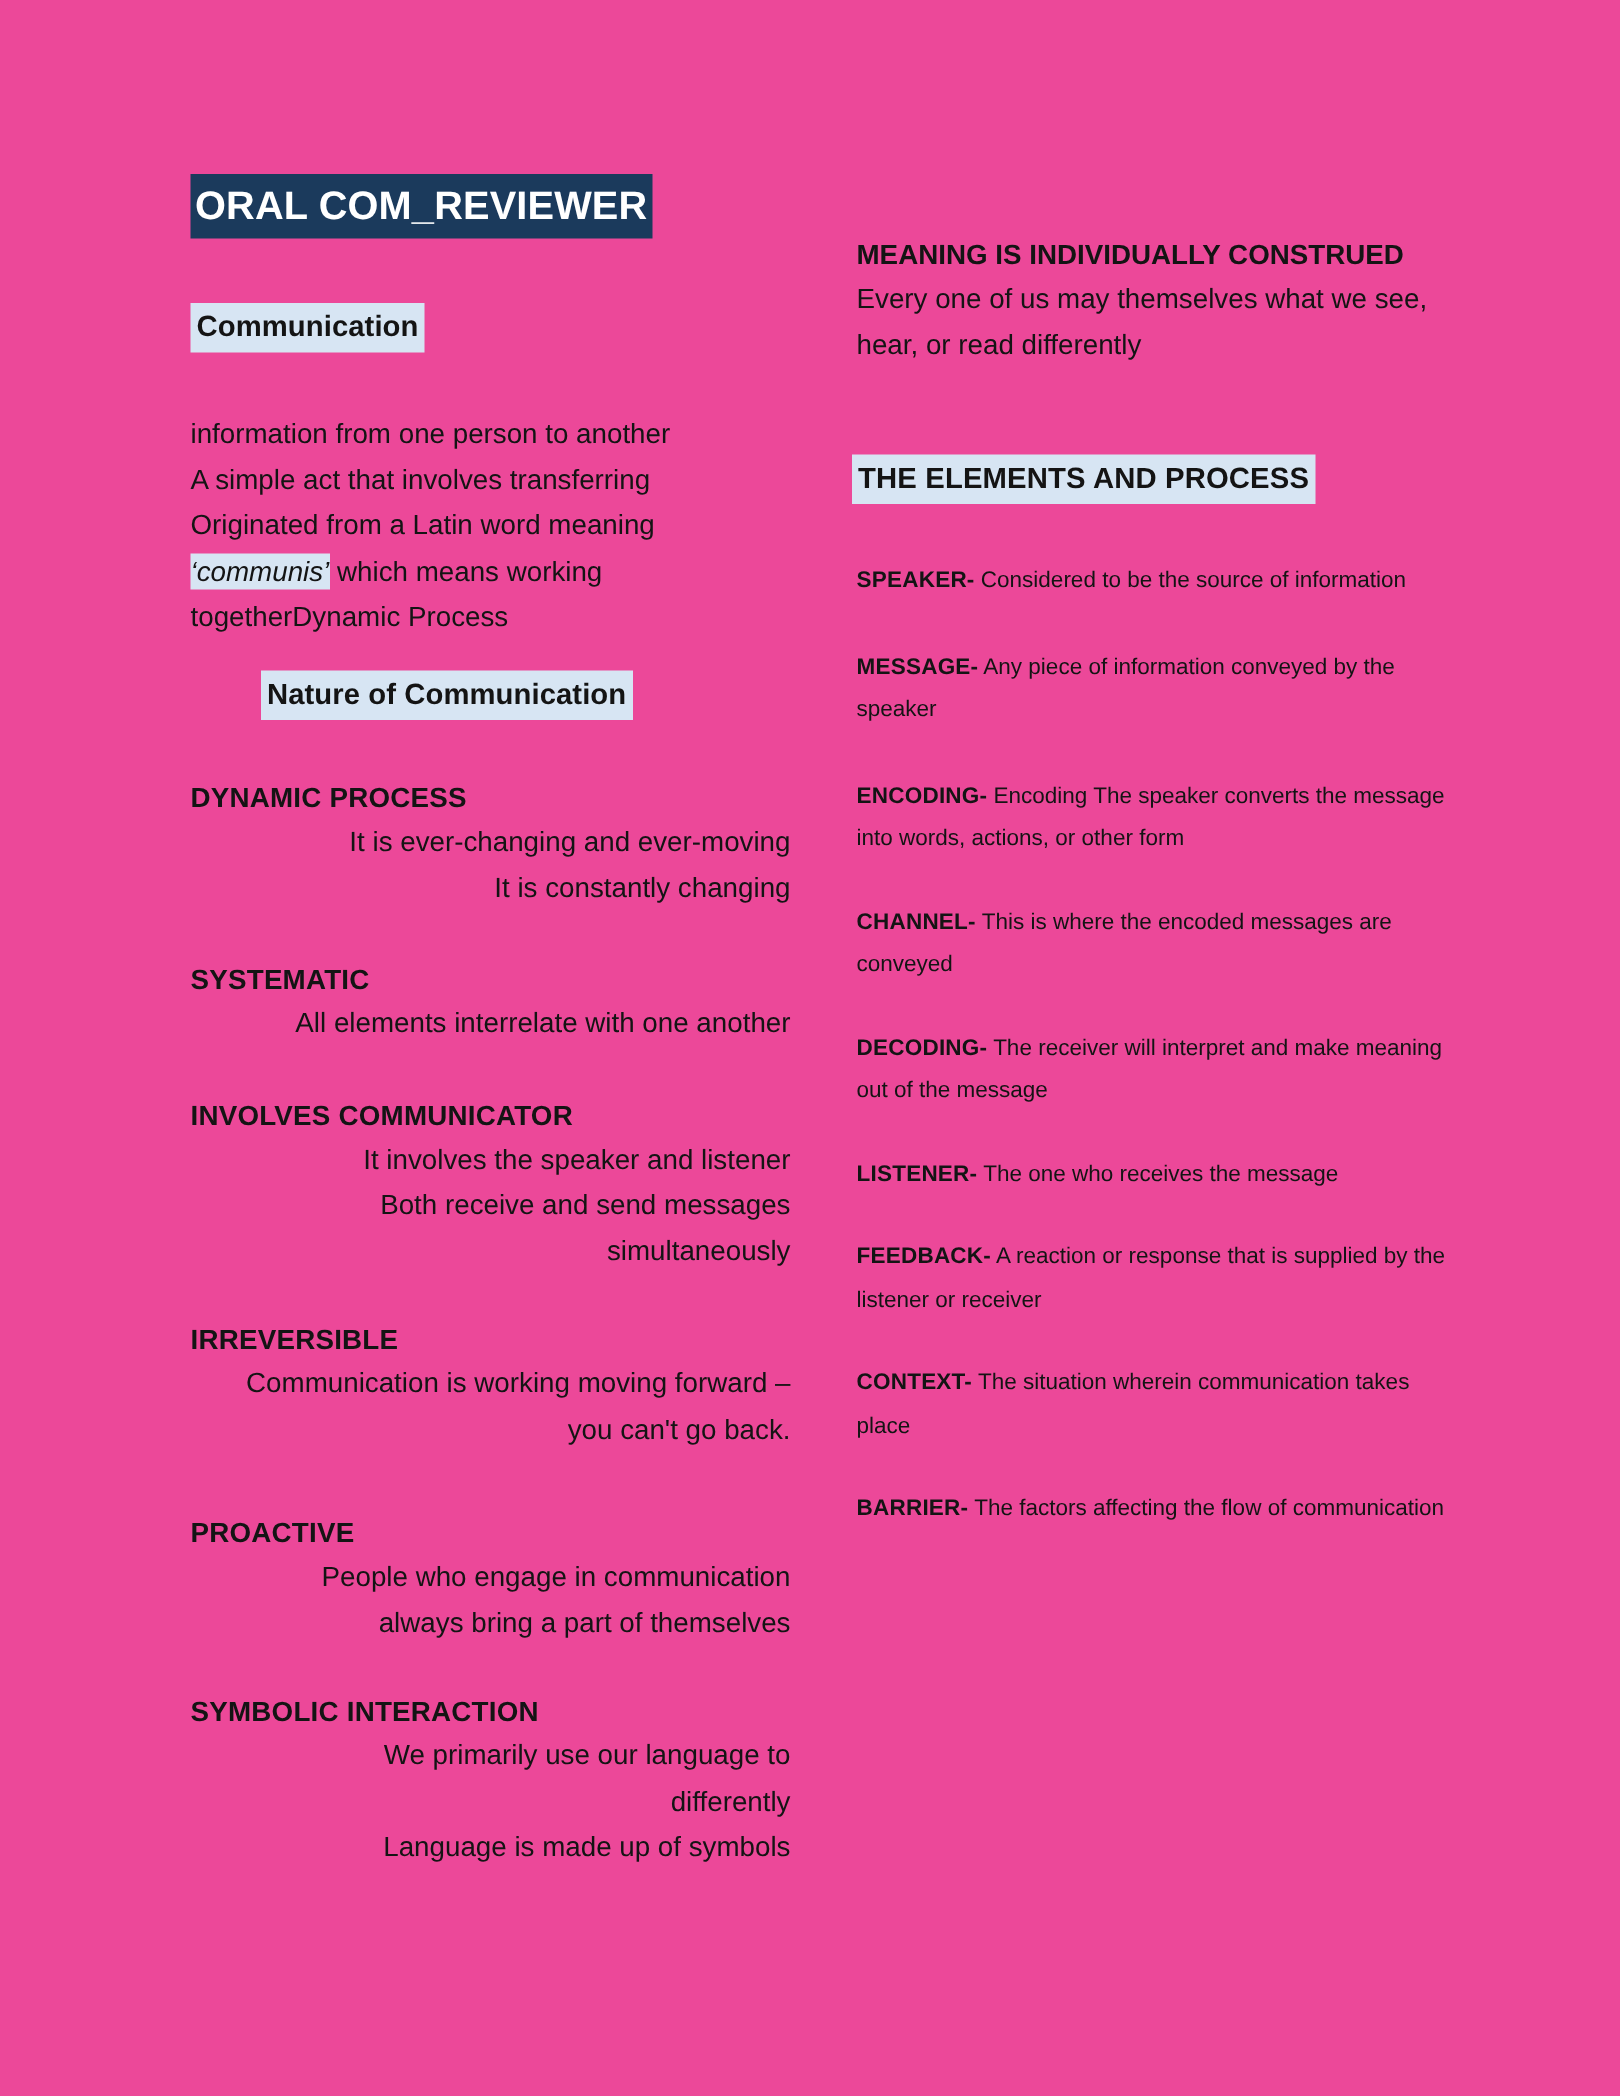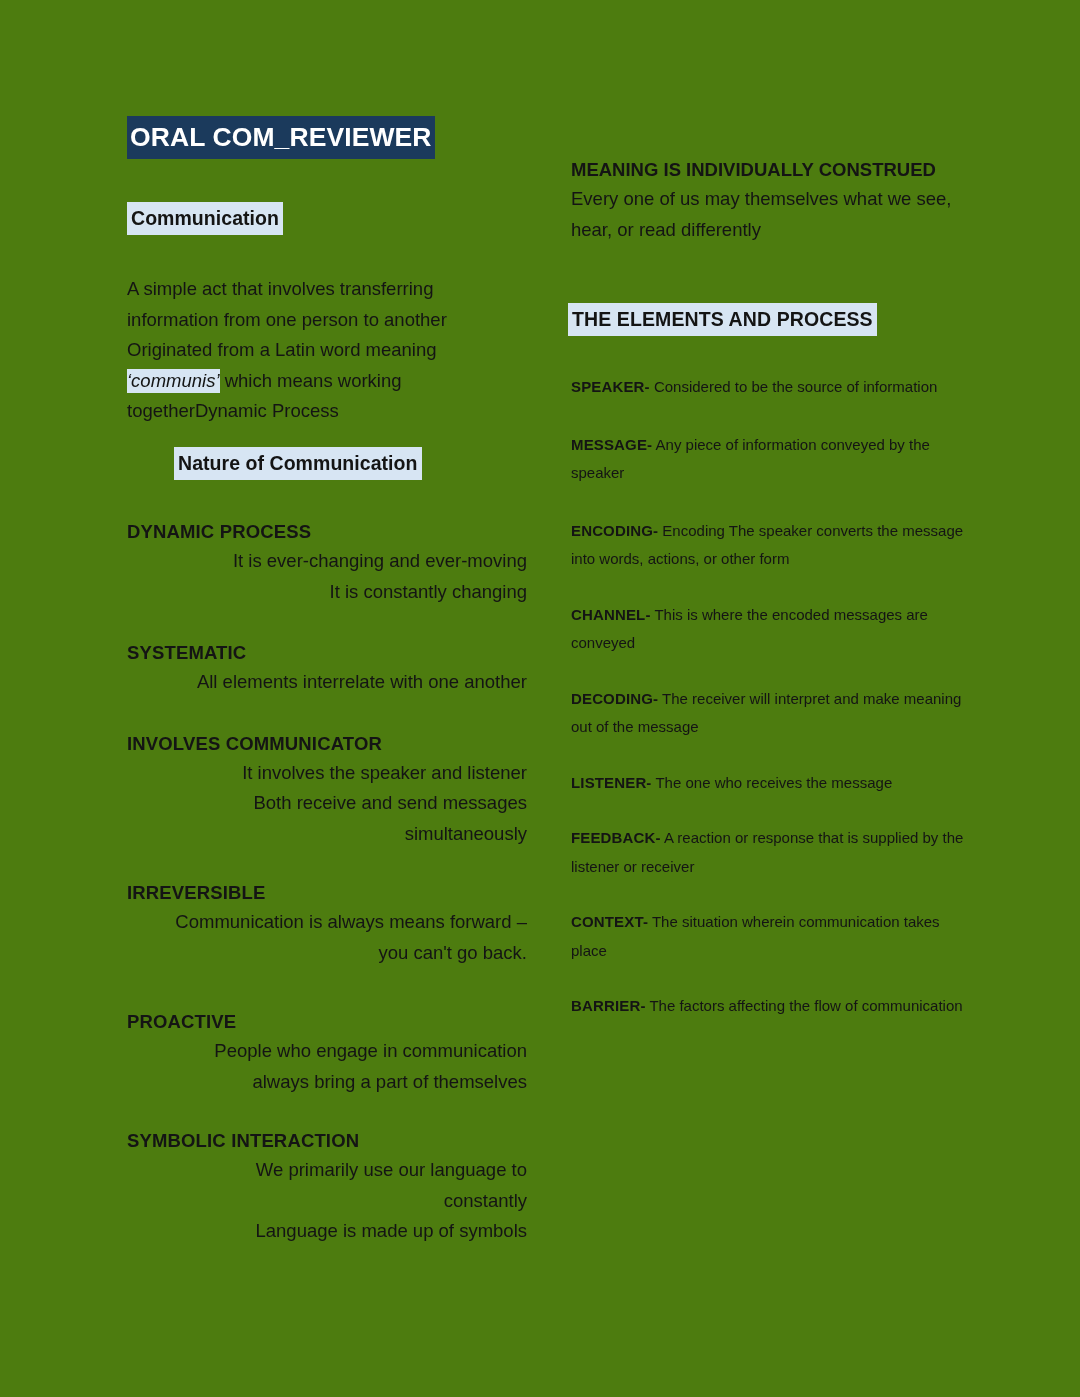--- a/index.html
+++ b/index.html
@@ -13,21 +13,21 @@
     height: 1397px;
     font-family: "Liberation Sans", sans-serif;
     color: #141414;
     -webkit-font-smoothing: antialiased;
   }
 
   #page {
     position: relative;
     width: 1080px;
     height: 1397px;
-    background: #4d7c0f;
+    background: #ec4899;
     box-sizing: border-box;
   }
 
   
   .col {
     position: absolute;
     box-sizing: border-box;
   }
   #col-left {
     left: 127px;
@@ -124,22 +124,22 @@
 
 <div id="page">
 
   <div class="col" id="col-left">
 
     <h1 class="doc-title row" style="top:0px;"><span class="hl">ORAL COM_REVIEWER</span></h1>
 
     <h2 class="blue-head row" style="top:85px;"><span class="hl"> Communication</span></h2>
 
     <div class="row" style="top:150px;">
+      <p class="para">information from one person to another</p>
       <p class="para">A simple act that involves transferring</p>
-      <p class="para">information from one person to another</p>
       <p class="para">Originated from a Latin word meaning</p>
       <p class="para"><span class="hl-term">‘communis’</span><span> which means working</span></p>
       <p class="para">togetherDynamic Process</p>
     </div>
 
     <h2 class="blue-head row" style="top:330px;padding-left:47px;"><span class="hl">Nature of Communication</span></h2>
 
     <div class="row" style="top:393px;">
       <div class="term-block" style="margin-bottom:31px;">
         <p class="term-head">DYNAMIC PROCESS</p>
@@ -154,34 +154,34 @@
 
       <div class="term-block" style="margin-bottom:29px;">
         <p class="term-head">INVOLVES COMMUNICATOR</p>
         <p class="term-line">It involves the speaker and listener</p>
         <p class="term-line">Both receive and send messages</p>
         <p class="term-line">simultaneously</p>
       </div>
 
       <div class="term-block" style="margin-bottom:39px;">
         <p class="term-head">IRREVERSIBLE</p>
-        <p class="term-line">Communication is always means forward –</p>
+        <p class="term-line">Communication is working moving forward –</p>
         <p class="term-line">you can't go back.</p>
       </div>
 
       <div class="term-block" style="margin-bottom:29px;">
         <p class="term-head">PROACTIVE</p>
         <p class="term-line">People who engage in communication</p>
         <p class="term-line">always bring a part of themselves</p>
       </div>
 
       <div class="term-block">
         <p class="term-head">SYMBOLIC INTERACTION</p>
         <p class="term-line">We primarily use our language to</p>
-        <p class="term-line">constantly</p>
+        <p class="term-line">differently</p>
         <p class="term-line">Language is made up of symbols</p>
       </div>
     </div>
   </div>
 
   <div class="col" id="col-right">
 
     <div class="row" style="top:0px;">
       <p class="term-head" style="font-size:18.5px;font-weight:700;line-height:29px;margin:0;">MEANING IS INDIVIDUALLY CONSTRUED</p>
       <p class="para">Every one of us may themselves what we see,</p>

